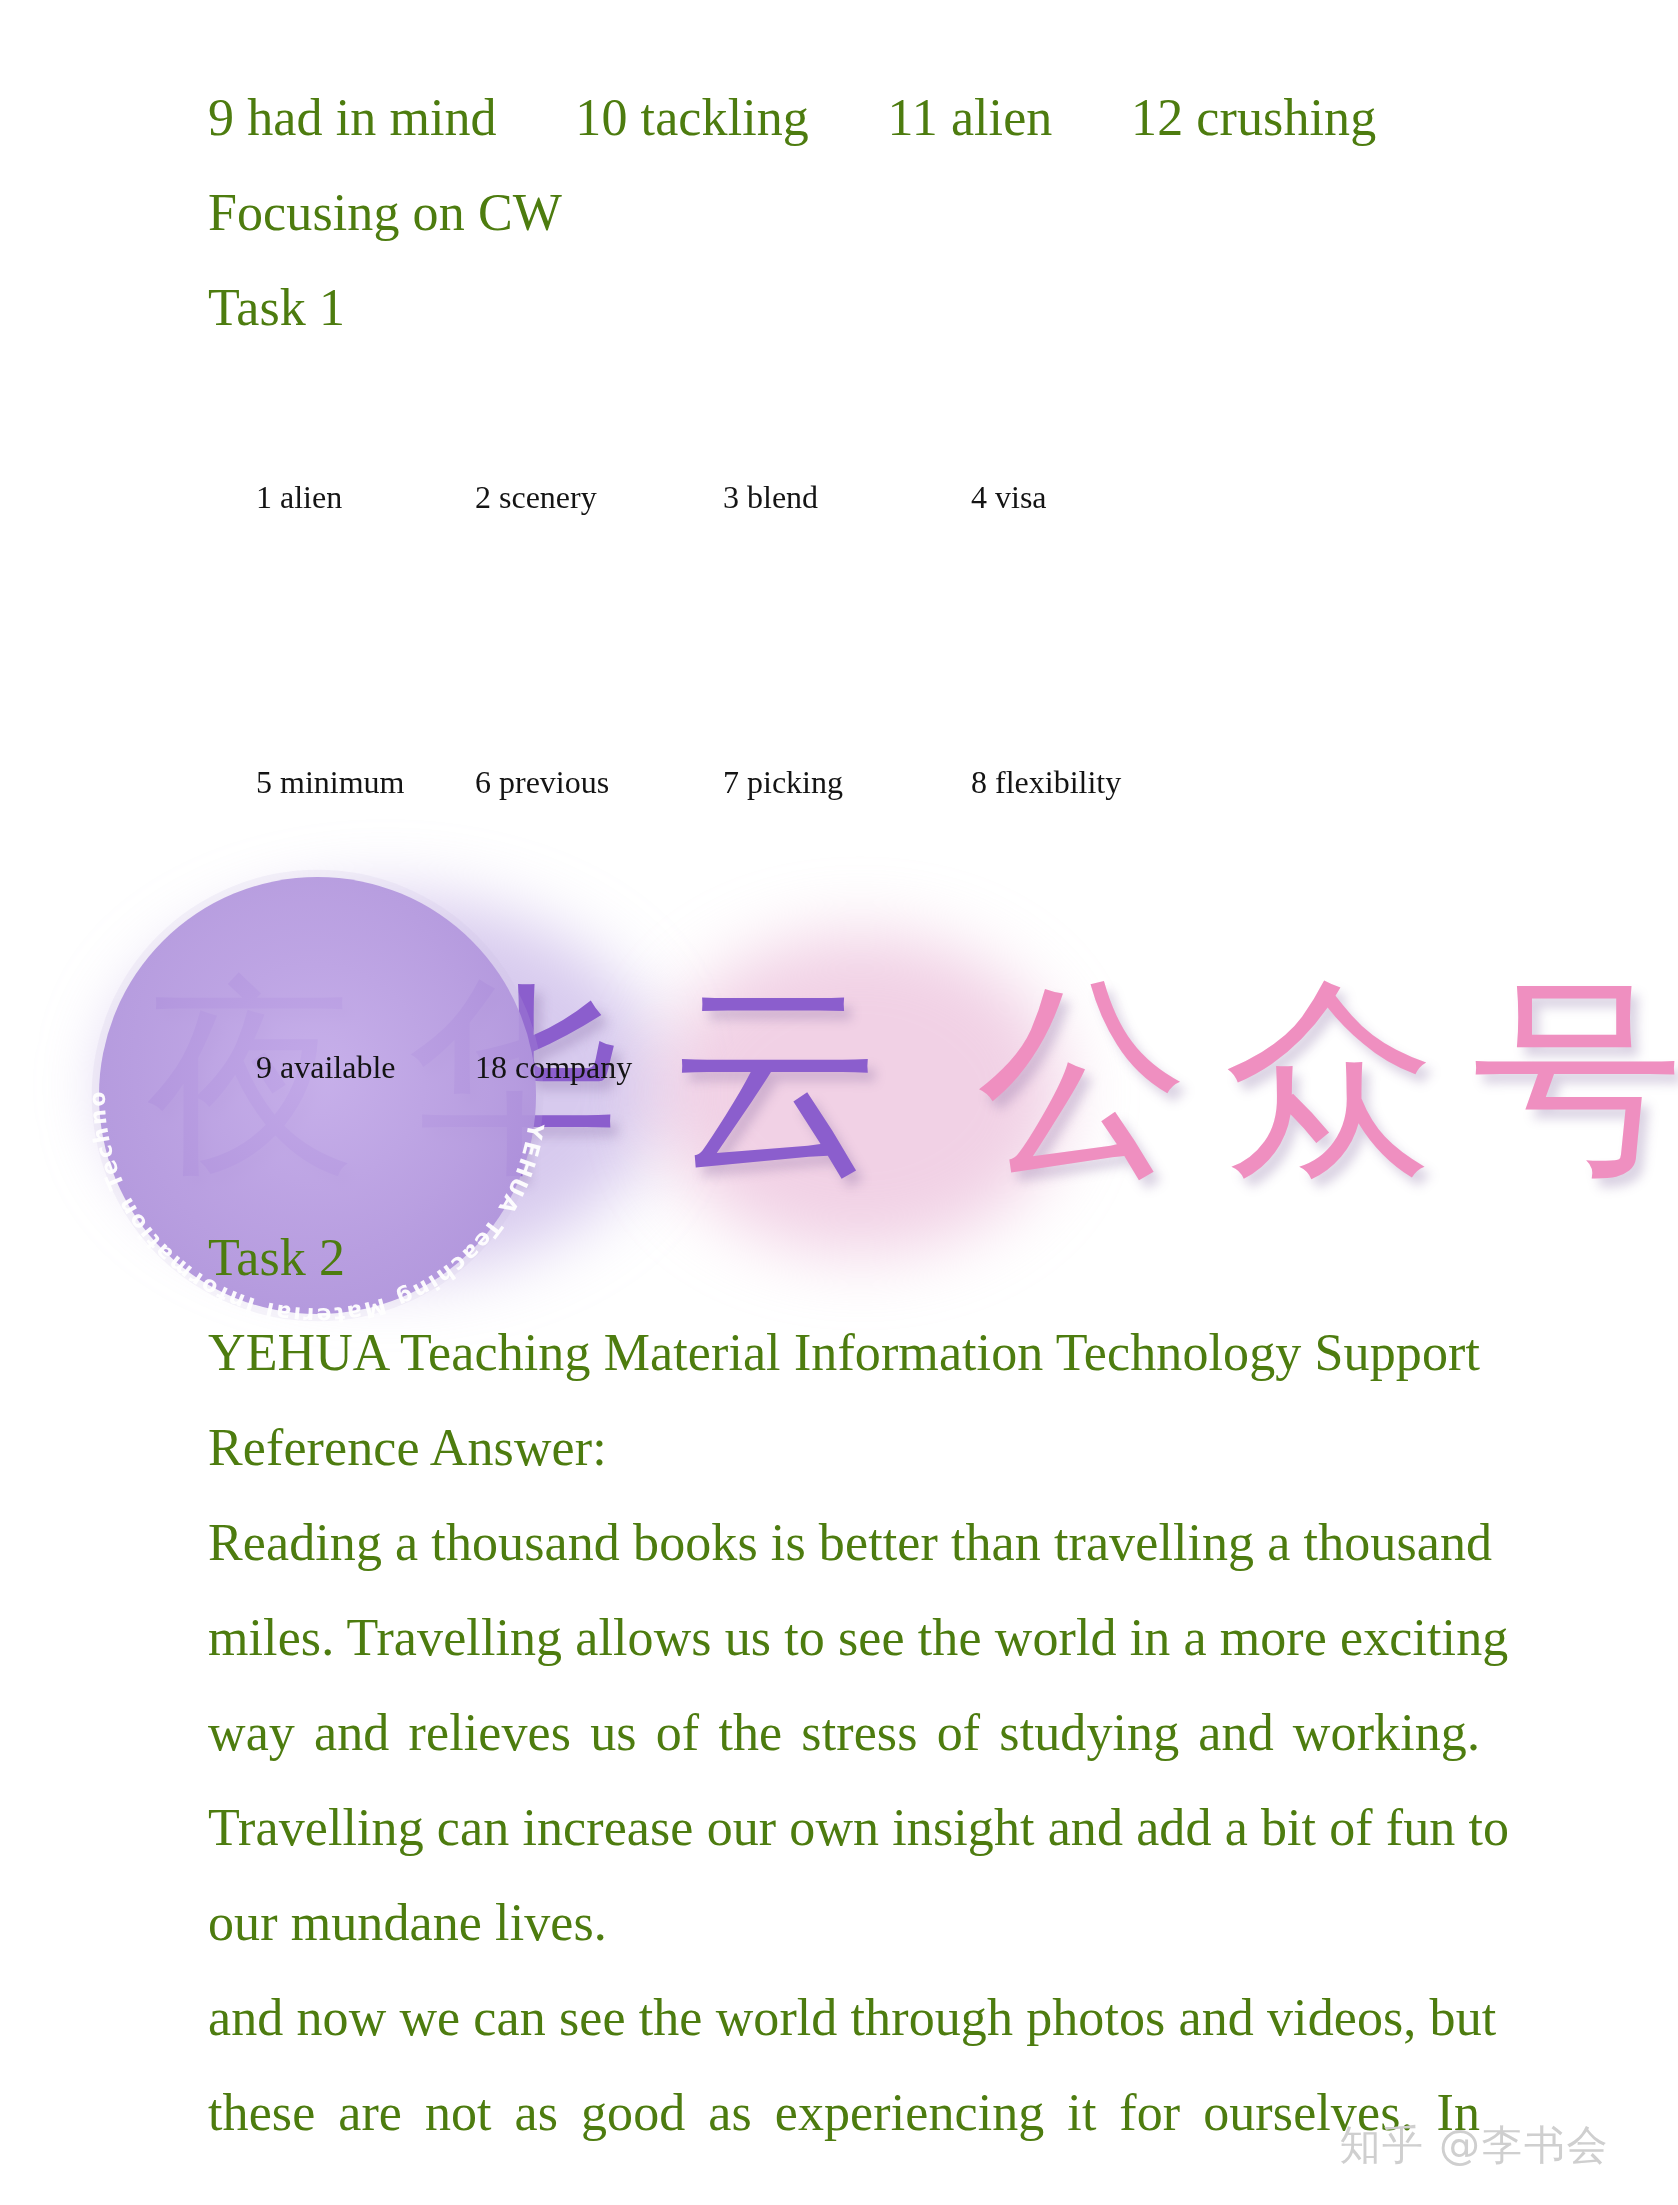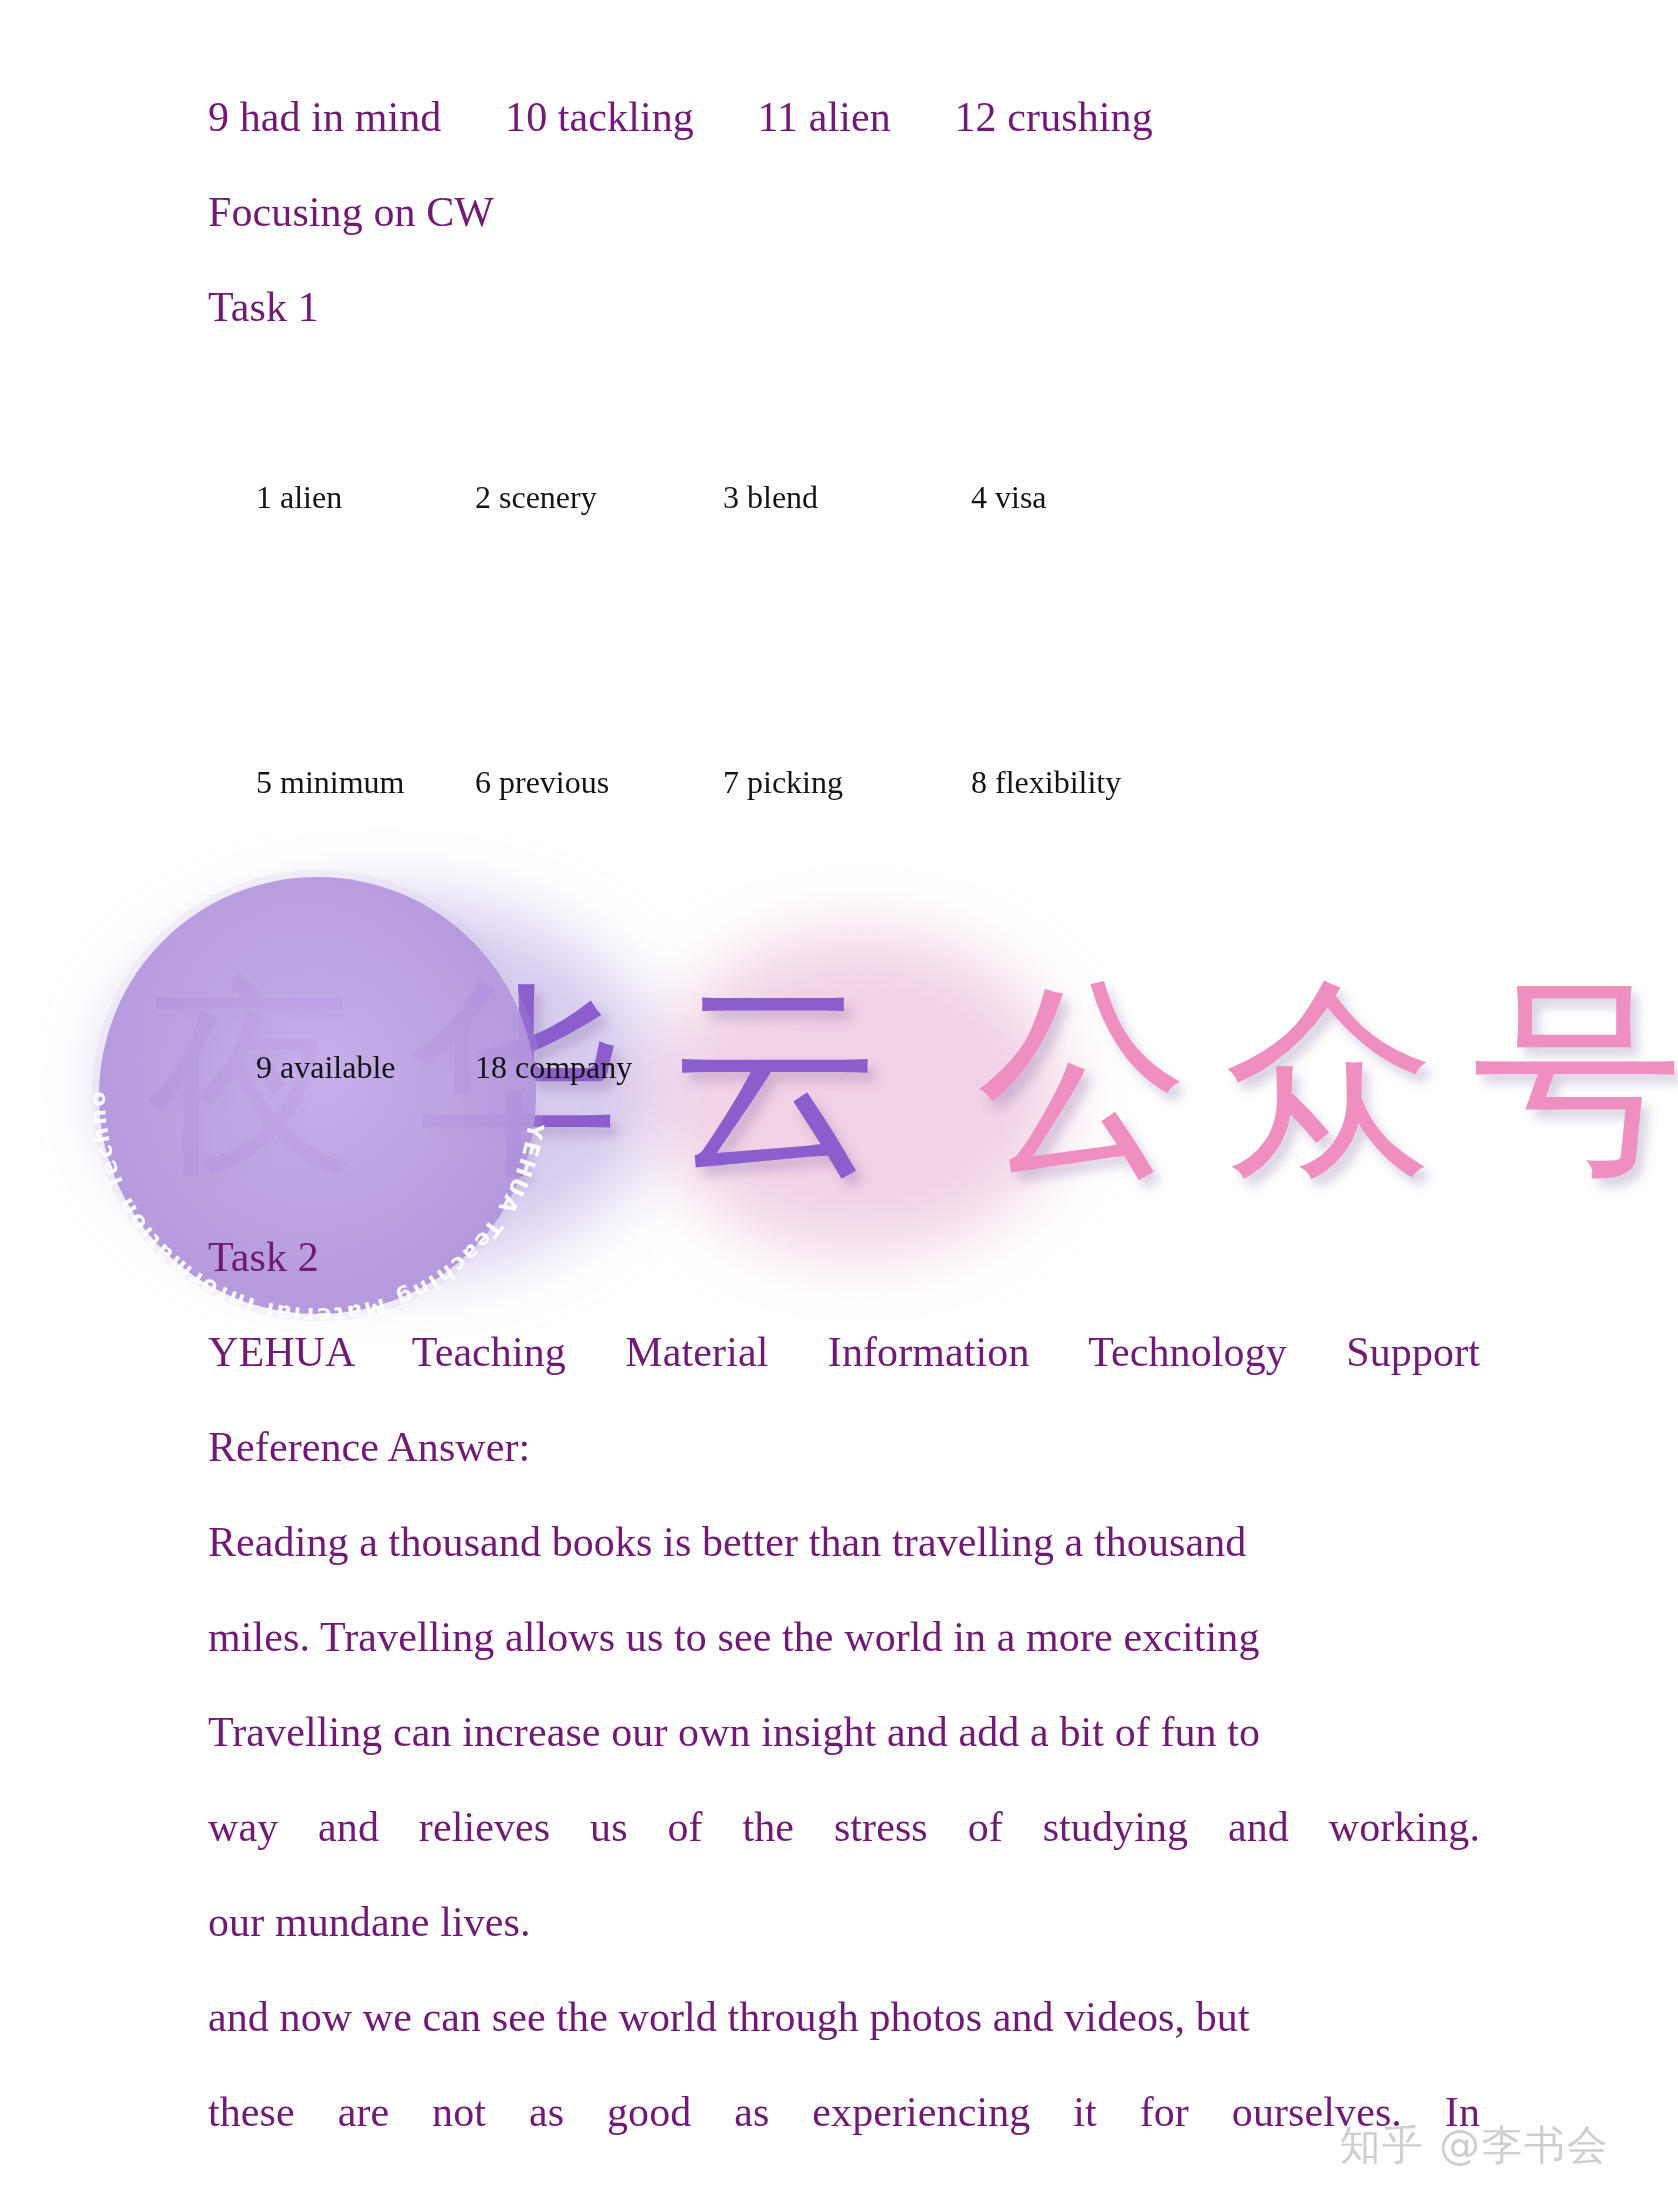--- a/index.html
+++ b/index.html
@@ -26,25 +26,25 @@
 
   .doc-body {
     position: absolute;
     left: 208px;
     top: 70px;
     width: 1272px;
   }
 
   
   .line {
-    font-size: 42px;
+    font-size: 52px;
     line-height: 95px;
     letter-spacing: 0.1px;
     white-space: pre;
-    color: #701a75;
+    color: #4d7c0f;
     position: relative;
     z-index: 3;
   }
 
   .line.spread {
     white-space: normal;
     text-align: justify;
     text-align-last: justify;
   }
 
@@ -182,22 +182,22 @@
     </div>
 
     <div class="line">Task 2</div>
 
     <div class="line spread">YEHUA Teaching Material Information Technology Support</div>
 
     <div class="line">Reference Answer:</div>
 
     <div class="line">Reading a thousand books is better than travelling a thousand</div>
     <div class="line">miles. Travelling allows us to see the world in a more exciting</div>
+    <div class="line spread">way and relieves us of the stress of studying and working.</div>
     <div class="line">Travelling can increase our own insight and add a bit of fun to</div>
-    <div class="line spread">way and relieves us of the stress of studying and working.</div>
     <div class="line">our mundane lives.</div>
 
     <div class="line">and now we can see the world through photos and videos, but</div>
     <div class="line spread">these are not as good as experiencing it for ourselves. In</div>
 
   </div>
 
   <div id="zhihu">知乎 @李书会</div>
 
 </div>

